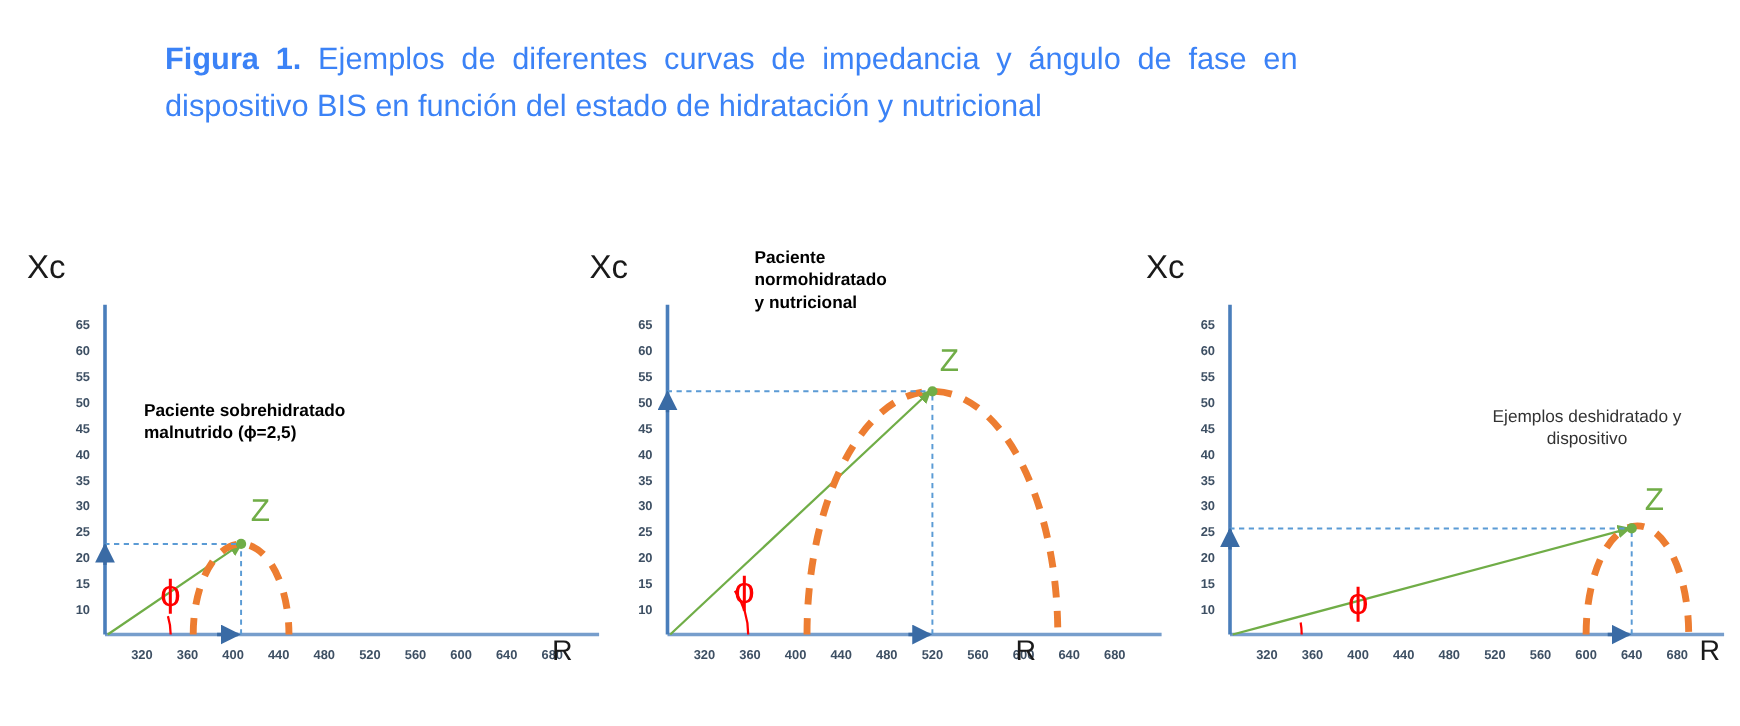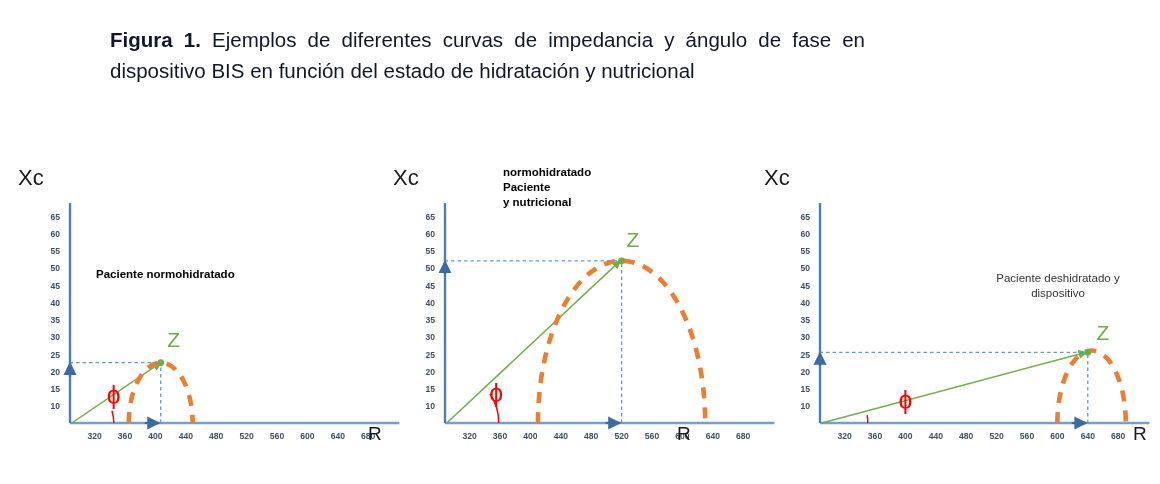--- a/index.html
+++ b/index.html
@@ -12,21 +12,21 @@
     position:relative;
   }
   
   #caption{
     position:absolute;
     left:110px; top:24px;
     width:755px;
     font-size:20.5px;
     line-height:31px;
     text-align:justify;
-    color:#0f172a;
+    color:#3b82f6;
   }
   #caption .lead{font-weight:bold;}
   
   #charts{
     position:absolute;
     left:0; top:155px;
     width:1160px; height:310px;
   }
   .chart{
     position:absolute;
@@ -83,21 +83,22 @@
         <path d="M 118.8 268 A 31.92 60.375 0 0 1 182.64 268" fill="none" stroke="#ed7d31" stroke-width="4.6" stroke-dasharray="11 9" stroke-linecap="butt"></path>
         <line x1="59.52" y1="207.625" x2="150.72" y2="207.625" stroke="#5b9bd5" stroke-width="1.3" stroke-dasharray="3.5 3"></line>
         <line x1="150.72" y1="268" x2="150.72" y2="207.625" stroke="#5b9bd5" stroke-width="1.3" stroke-dasharray="3.5 3"></line>
         <path d="M 103.8 268 A 42 42 0 0 0 101.96479975044748 255.72038840164507" fill="none" stroke="#ff0000" stroke-width="1.5"></path>
         <line x1="60" y1="221.625" x2="60" y2="208.625" stroke="#3a6ba5" stroke-width="2.2" marker-end="url(#arrBlue0)"></line>
         <line x1="134.72" y1="268" x2="148.72" y2="268" stroke="#3a6ba5" stroke-width="2.2" marker-end="url(#arrBlue0)"></line>
         <circle cx="150.72" cy="207.625" r="3.4" fill="#70ad47"></circle>
         <text x="163.64" y="192.1" font-size="21px" font-family="&quot;Liberation Sans&quot;, sans-serif" fill="#70ad47" text-anchor="middle">Z</text>
         <text x="103.6" y="249.025" font-size="25px" font-family="&quot;Liberation Sans&quot;, sans-serif" fill="#ff0000" text-anchor="middle">ɸ</text>
         <foreignObject x="86" y="112" width="200" height="70"><div xmlns="http://www.w3.org/1999/xhtml" style="font-family: &quot;Liberation Sans&quot;, sans-serif; font-size: 11.5px; line-height: 15px; color: rgb(0, 0, 0); font-weight: 700; text-align: left;">
-            <div>Paciente normohidratado</div>
+            <div>Paciente sobrehidratado</div>
+            <div>malnutrido (ɸ=2,5)</div>
           </div></foreignObject>
       </svg>
     </div>
   <div class="chart" id="panel-1" style="left:385px;width:400px;">
       <svg width="400" height="310" viewBox="0 0 400 310">
         <defs>
           <marker id="arrBlue1" markerWidth="7" markerHeight="7" refX="5.2" refY="3" orient="auto" markerUnits="strokeWidth">
             <path d="M0,0 L6,3 L0,6 z" fill="#3a6ba5"></path>
           </marker>
           <marker id="arrGreen1" markerWidth="7" markerHeight="7" refX="5.2" refY="3" orient="auto" markerUnits="strokeWidth">
@@ -134,22 +135,22 @@
         <path d="M 153 268 A 83.6 162.15 0 0 1 320.2 268" fill="none" stroke="#ed7d31" stroke-width="4.6" stroke-dasharray="11 9" stroke-linecap="butt"></path>
         <line x1="59.52" y1="105.85" x2="236.6" y2="105.85" stroke="#5b9bd5" stroke-width="1.3" stroke-dasharray="3.5 3"></line>
         <line x1="236.6" y1="268" x2="236.6" y2="105.85" stroke="#5b9bd5" stroke-width="1.3" stroke-dasharray="3.5 3"></line>
         <path d="M 113.8 268 A 52 52 0 0 0 104.90995377286217 238.92196901952116" fill="none" stroke="#ff0000" stroke-width="1.5"></path>
         <line x1="60" y1="119.85" x2="60" y2="106.85" stroke="#3a6ba5" stroke-width="2.2" marker-end="url(#arrBlue1)"></line>
         <line x1="220.6" y1="268" x2="234.6" y2="268" stroke="#3a6ba5" stroke-width="2.2" marker-end="url(#arrBlue1)"></line>
         <circle cx="236.6" cy="105.85" r="3.4" fill="#70ad47"></circle>
         <text x="248" y="92.04999999999998" font-size="21px" font-family="&quot;Liberation Sans&quot;, sans-serif" fill="#70ad47" text-anchor="middle">Z</text>
         <text x="111.2" y="247.3" font-size="25px" font-family="&quot;Liberation Sans&quot;, sans-serif" fill="#ff0000" text-anchor="middle">ɸ</text>
         <foreignObject x="118" y="10" width="200" height="70"><div xmlns="http://www.w3.org/1999/xhtml" style="font-family: &quot;Liberation Sans&quot;, sans-serif; font-size: 11.5px; line-height: 15px; color: rgb(0, 0, 0); font-weight: 700; text-align: left;">
+            <div>Paciente</div>
             <div>normohidratado</div>
-            <div>Paciente</div>
             <div>y nutricional</div>
           </div></foreignObject>
       </svg>
     </div>
   <div class="chart" id="panel-2" style="left:748px;width:412px;">
       <svg width="412" height="310" viewBox="0 0 412 310">
         <defs>
           <marker id="arrBlue2" markerWidth="7" markerHeight="7" refX="5.2" refY="3" orient="auto" markerUnits="strokeWidth">
             <path d="M0,0 L6,3 L0,6 z" fill="#3a6ba5"></path>
           </marker>
@@ -187,18 +188,18 @@
         <path d="M 309.40000000000003 268 A 34.2 72.45 0 0 1 377.8 268" fill="none" stroke="#ed7d31" stroke-width="4.6" stroke-dasharray="11 9" stroke-linecap="butt"></path>
         <line x1="71.52" y1="197.27499999999998" x2="339.8" y2="197.27499999999998" stroke="#5b9bd5" stroke-width="1.3" stroke-dasharray="3.5 3"></line>
         <line x1="339.8" y1="268" x2="339.8" y2="197.27499999999998" stroke="#5b9bd5" stroke-width="1.3" stroke-dasharray="3.5 3"></line>
         <path d="M 119.8 268 A 46 46 0 0 0 119.10115663856158 260.0121838273212" fill="none" stroke="#ff0000" stroke-width="1.5"></path>
         <line x1="72" y1="211.27499999999998" x2="72" y2="198.27499999999998" stroke="#3a6ba5" stroke-width="2.2" marker-end="url(#arrBlue2)"></line>
         <line x1="323.8" y1="268" x2="337.8" y2="268" stroke="#3a6ba5" stroke-width="2.2" marker-end="url(#arrBlue2)"></line>
         <circle cx="339.8" cy="197.27499999999998" r="3.4" fill="#70ad47"></circle>
         <text x="355" y="185.2" font-size="21px" font-family="&quot;Liberation Sans&quot;, sans-serif" fill="#70ad47" text-anchor="middle">Z</text>
         <text x="157.4" y="254.2" font-size="25px" font-family="&quot;Liberation Sans&quot;, sans-serif" fill="#ff0000" text-anchor="middle">ɸ</text>
         <foreignObject x="210" y="116" width="200" height="70"><div xmlns="http://www.w3.org/1999/xhtml" style="font-family: &quot;Liberation Sans&quot;, sans-serif; font-size: 11.5px; line-height: 15px; color: rgb(51, 51, 51); font-weight: 400; text-align: center;">
-            <div>Paciente deshidratado y</div>
+            <div>Ejemplos deshidratado y</div>
             <div>dispositivo</div>
           </div></foreignObject>
       </svg>
     </div>
 </div>
 
 </body></html>

